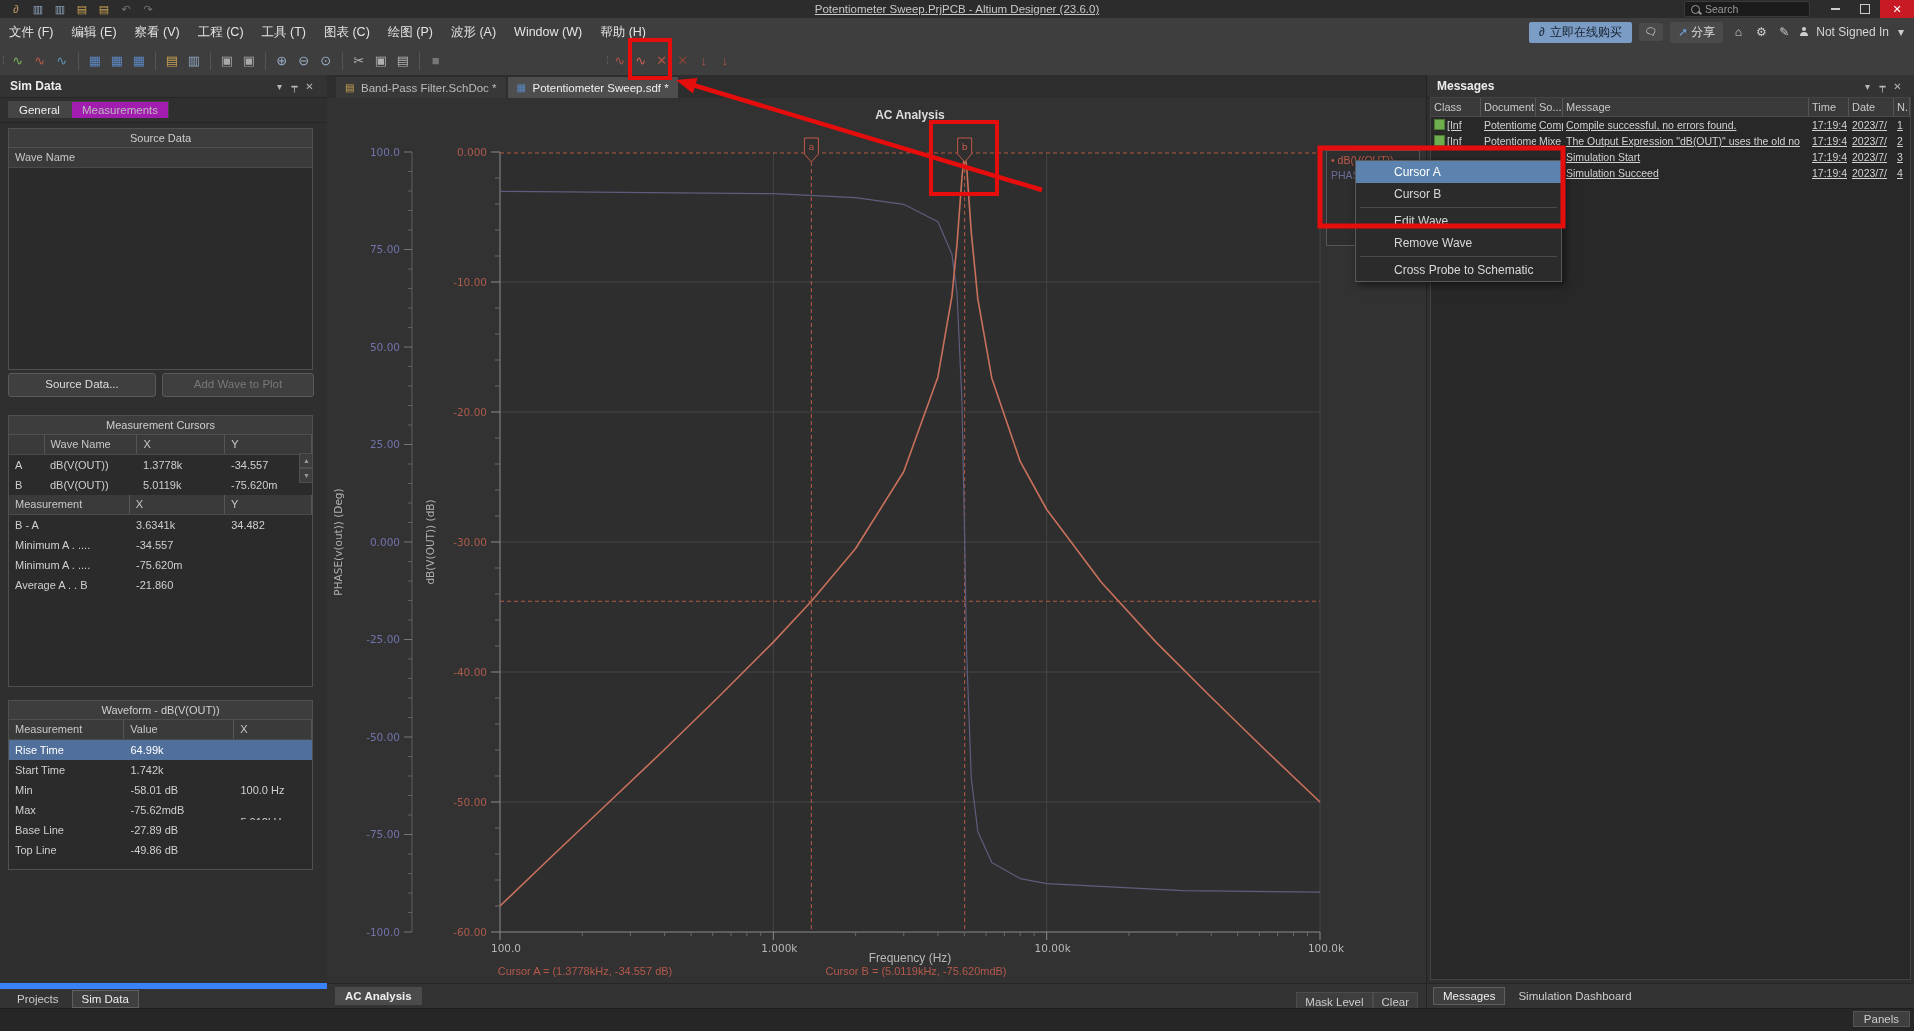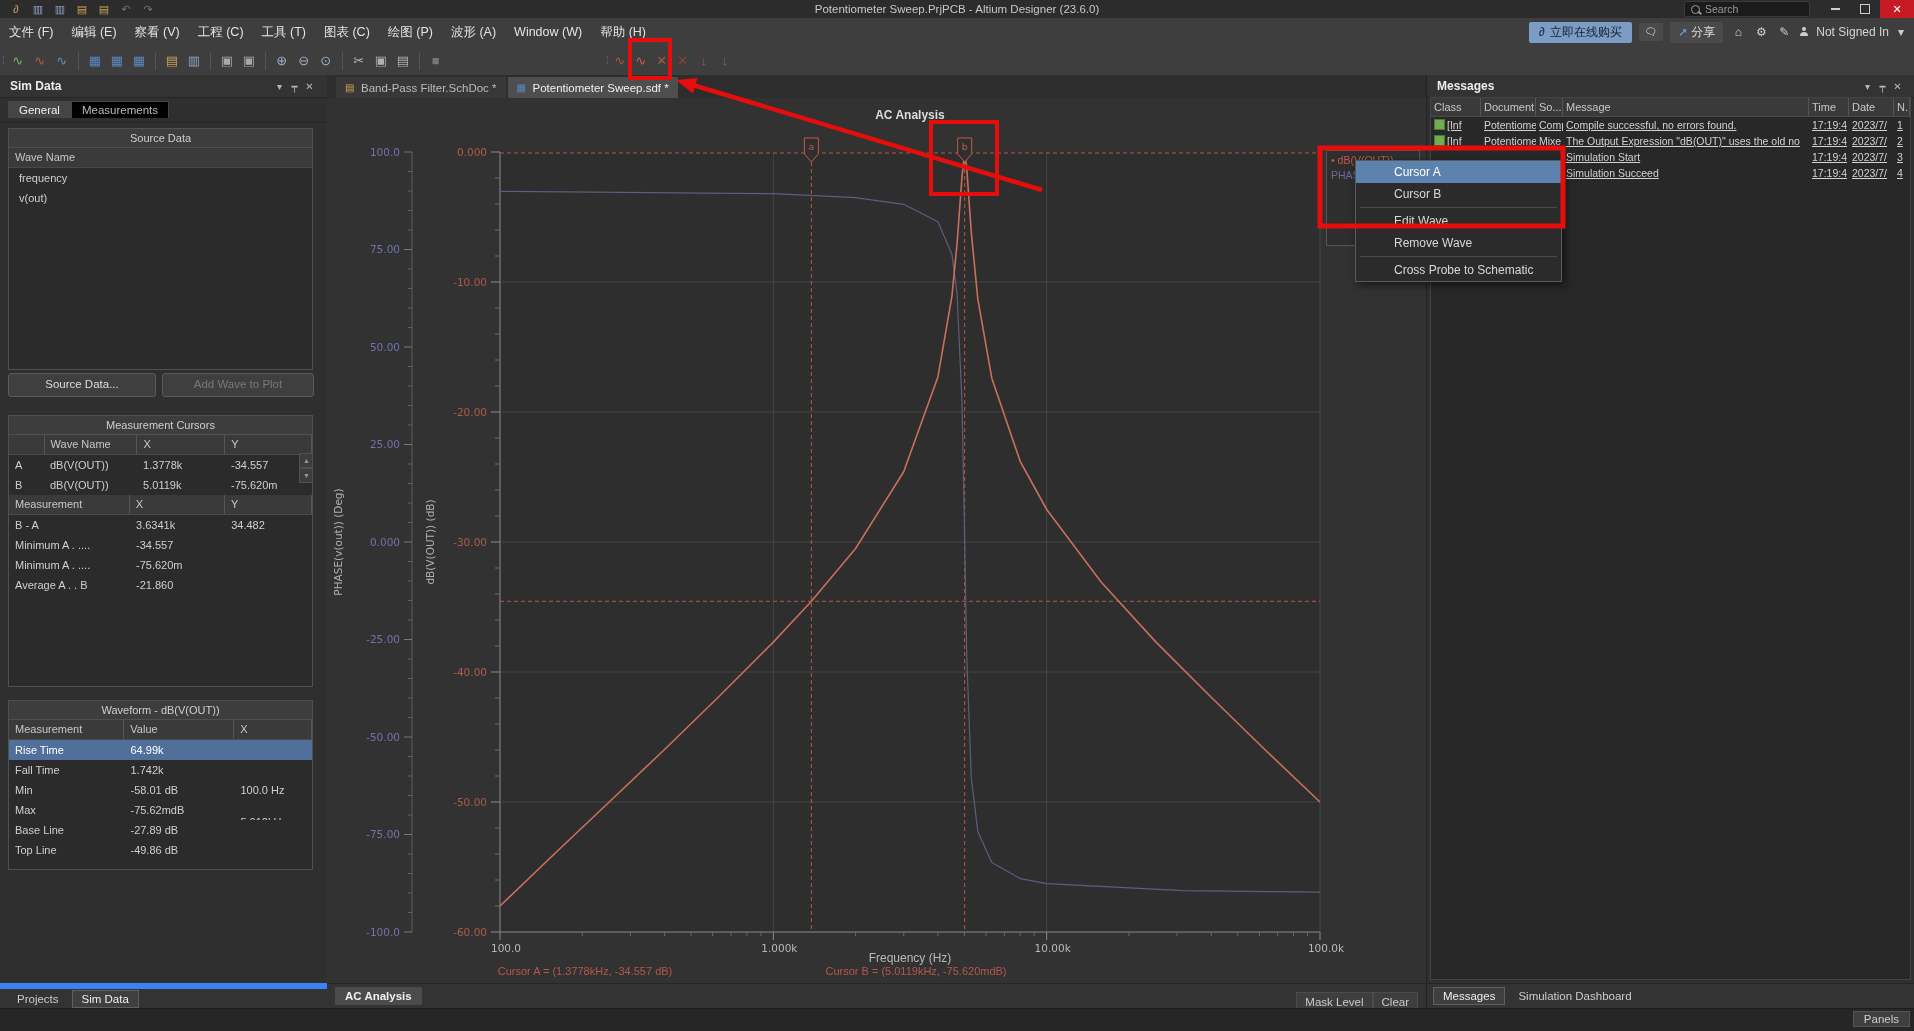--- a/index.html
+++ b/index.html
@@ -3,21 +3,21 @@
 <meta charset="utf-8">
 <style>
   html,body{margin:0;padding:0;background:#222;}
   #app{position:relative;width:1914px;height:1031px;background:#2e2e2e;overflow:hidden;
        font-family:"Liberation Sans",sans-serif;color:#ccc;font-size:12px;}
   
   #titlebar{position:absolute;left:0;top:0;width:1914px;height:18px;background:#2c2c2c;
             display:flex;align-items:center;}
   #tb-icons{display:flex;align-items:center;gap:6px;padding-left:8px;}
   #tb-icons .icon-btn{width:16px;height:16px;font-size:11px;}
-  #tb-title{position:absolute;left:0;right:0;text-align:center;color:#c8c8c8;font-size:11.5px;pointer-events:none;}
+  #tb-title{position:absolute;left:0;right:0;text-align:center;color:#c8c8c8;font-size:11.5px;pointer-events:none;text-decoration:underline;}
   #tb-right{position:absolute;right:0;top:0;height:18px;display:flex;align-items:center;}
   .search-box{width:112px;height:14px;background:#1b1b1b;border:1px solid #3a3a3a;border-radius:2px;
               display:flex;align-items:center;gap:5px;padding:0 6px;color:#9a9a9a;font-size:10.5px;margin-right:10px;}
   .mag{width:7px;height:7px;border:1.5px solid #9a9a9a;border-radius:50%;position:relative;flex:0 0 auto;}
   .mag::after{content:'';position:absolute;width:4px;height:1.5px;background:#9a9a9a;transform:rotate(45deg);right:-3px;bottom:-1px;}
   .win-btn{width:30px;height:18px;display:flex;align-items:center;justify-content:center;color:#ccc;}
   .min-glyph{width:9px;height:2px;background:#ccc;}
   .max-glyph{width:8px;height:8px;border:1.5px solid #ccc;}
   .win-close{width:34px;background:#c81a24;color:#fff;font-size:11px;}
   
@@ -50,21 +50,21 @@
   .ph-ic{color:#b5b5b5;font-size:10px;width:15px;text-align:center;}
   .tbl{position:absolute;border:1px solid #505050;background:#2b2b2b;font-size:11px;color:#cfcfcf;overflow:hidden;}
   .tbl-cap{background:#3d3d3d;color:#cfcfcf;text-align:center;height:18px;line-height:18px;border-bottom:1px solid #505050;}
   .trow{display:flex;height:20px;line-height:20px;}
   .thead-row{background:#3a3a3a;height:19px;line-height:19px;color:#c8c8c8;border-bottom:1px solid #4a4a4a;}
   .tcell{padding:0 6px;overflow:hidden;white-space:nowrap;}
   .hcell{border-right:1px solid #555;}
   .sel{background:#50709b;color:#fff;}
   
   #left-panel{position:absolute;left:0;top:75px;width:327px;height:933px;background:#2f2f2f;border-right:1px solid #232323;}
-  .ltab{display:inline-block;padding:2px 10px;margin-top:3px;color:#bbb;font-size:11.5px;background:#000000;border:1px solid #444;border-bottom:none;}
+  .ltab{display:inline-block;padding:2px 10px;margin-top:3px;color:#bbb;font-size:11.5px;background:#a21caf;border:1px solid #444;border-bottom:none;}
   .ltab.active{background:#454545;color:#eee;}
   #left-tabs{padding-left:8px;height:24px;border-bottom:1px solid #262626;}
   .btn{background:#3f3f3f;border:1px solid #5a5a5a;border-radius:3px;color:#ddd;font-size:11.5px;
        height:22px;line-height:20px;text-align:center;position:absolute;}
   .btn.disabled{color:#787878;}
   .scroll-arrows{position:absolute;right:0;top:0;width:13px;}
   .sarr{width:13px;height:13px;background:#3d3d3d;border:1px solid #505050;color:#999;font-size:7px;
         display:flex;align-items:center;justify-content:center;}
   #left-bottom-tabs{position:absolute;left:0;top:908px;width:327px;height:25px;background:#333;
                     display:flex;align-items:center;gap:4px;padding-left:8px;box-sizing:border-box;border-top:6px solid #3b82f6;}
@@ -232,28 +232,20 @@
       <span class="ph-ic">┯</span>
       <span class="ph-ic">✕</span>
     </div>
     <div id="left-tabs"><span class="ltab active">General</span><span class="ltab">Measurements</span></div>
 
     <div class="tbl" id="source-box" style="left:8px;top:53px;width:303px;height:240px;">
       <div class="tbl-cap">Source Data</div>
       <div class="trow thead-row">
           <div class="tcell" style="flex:1">Wave Name</div>
         </div>
-      <div id="source-rows">
-          <div class="trow">
-            <div class="tcell" style="flex: 1 1 0%; padding-left: 10px;">frequency</div>
-          </div>
-          <div class="trow">
-            <div class="tcell" style="flex: 1 1 0%; padding-left: 10px;">v(out)</div>
-          </div>
-        </div>
     </div>
 
     <div class="btn" id="btn-source" style="left:8px;top:298px;width:146px;">Source Data...</div>
     <div class="btn disabled" id="btn-addwave" style="left:162px;top:298px;width:150px;">Add Wave to Plot</div>
 
     <div class="tbl" id="cursors-box" style="left:8px;top:340px;width:303px;height:270px;">
       <div class="tbl-cap">Measurement Cursors</div>
       <div id="cursors-content">
           <div class="trow thead-row">
             <div class="tcell hcell" style="width: 26px;"></div>
@@ -312,21 +304,21 @@
             <div class="tcell hcell" style="width: 112px;">Measurement</div>
             <div class="tcell hcell" style="width: 106px;">Value</div>
             <div class="tcell hcell" style="width: 71px;">X</div>
           </div>
           <div class="trow sel">
             <div class="tcell" style="width: 112px;">Rise Time</div>
             <div class="tcell" style="width: 106px;">64.99k</div>
             <div class="tcell" style="width: 71px;"></div>
           </div>
           <div class="trow">
-            <div class="tcell" style="width: 112px;">Fall Time</div>
+            <div class="tcell" style="width: 112px;">Start Time</div>
             <div class="tcell" style="width: 106px;">1.742k</div>
             <div class="tcell" style="width: 71px;"></div>
           </div>
           <div class="trow">
             <div class="tcell" style="width: 112px;">Min</div>
             <div class="tcell" style="width: 106px;">-58.01 dB</div>
             <div class="tcell" style="width: 71px;">100.0 Hz</div>
           </div>
           <div class="trow">
             <div class="tcell" style="width: 112px;">Max</div>

